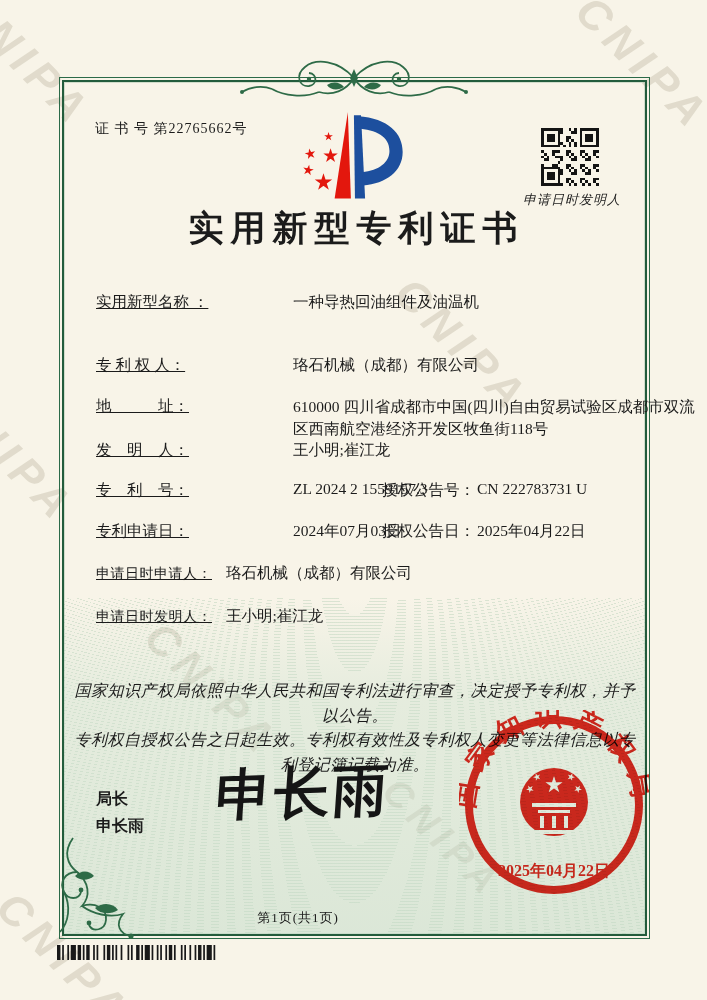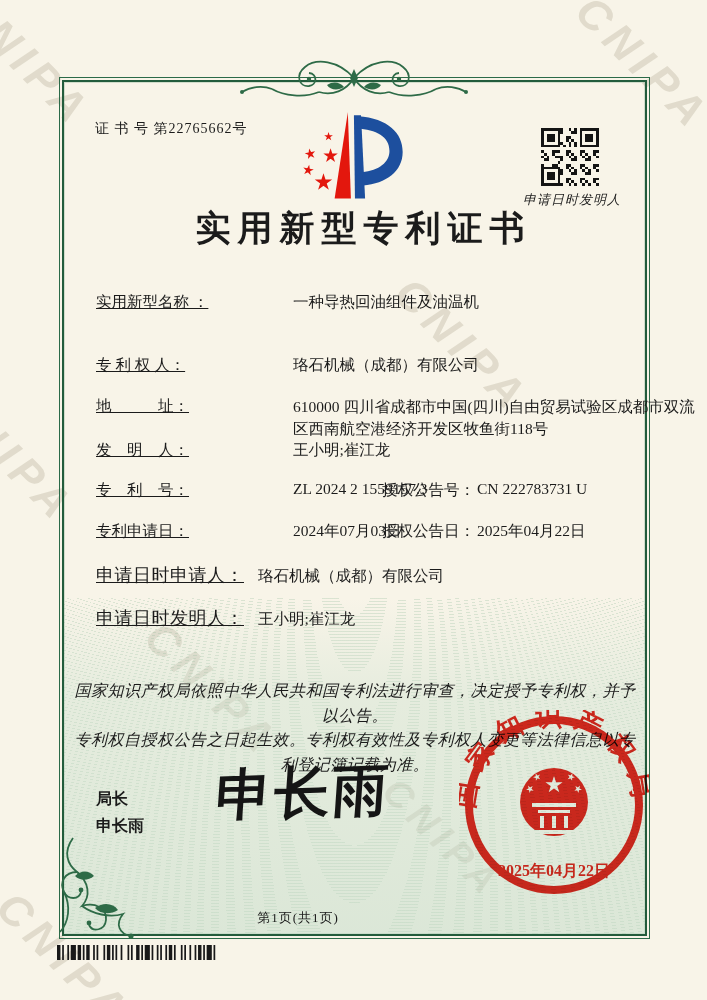--- a/index.html
+++ b/index.html
@@ -16,33 +16,33 @@
          border:1px solid #2b6a48;padding:2px;box-sizing:border-box;z-index:1;}
   .frame-inner{width:100%;height:100%;box-sizing:border-box;border:2.5px solid #235c3c;
          box-shadow:inset 0 0 0 1px rgba(110,160,128,.28);}
   .guilloche{position:absolute;left:64px;top:598px;width:581px;height:336px;z-index:1;
       background:
         linear-gradient(180deg, rgba(205,227,209,0) 0%, rgba(201,224,206,.40) 30%, rgba(193,219,200,.52) 100%),
         repeating-radial-gradient(140% 120% at 50% -60%, rgba(100,160,120,.20) 0 1px, rgba(0,0,0,0) 1px 6px);}
   .z{z-index:2;}
   
   .certno{left:95px;top:120px;font-size:14px;letter-spacing:1px;}
-  .title{left:68px;top:205px;width:591px;text-align:center;font-size:35px;font-weight:700;
+  .title{left:61px;top:205px;width:591px;text-align:center;font-size:35px;font-weight:700;
          letter-spacing:7px;}
   .qrlabel{left:512px;top:191px;width:120px;text-align:center;font-size:13px;
            font-style:italic;letter-spacing:1px;}
   
   .row{position:absolute;left:96px;font-size:15.5px;white-space:nowrap;z-index:2;}
   .lbl{display:inline-block;text-decoration:underline;}
   .val{display:inline-block;}
   .val-col{position:absolute;left:197px;top:0;}
   .col2-lbl{position:absolute;left:286px;top:0;}
   .col2-val{position:absolute;left:381px;top:0;}
   .addr-val{position:absolute;left:197px;top:0;width:414px;white-space:normal;line-height:21.5px;}
-  .small-lbl{font-size:18px;letter-spacing:0.5px;}
+  .small-lbl{font-size:14px;letter-spacing:0.5px;}
   
   .statement{left:70px;top:679px;width:570px;text-align:center;font-style:italic;
              font-size:16px;line-height:24.5px;letter-spacing:0.5px;white-space:normal;z-index:2;}
   
   .director-title{left:96px;top:789px;font-size:16px;font-weight:700;
        font-family:"Liberation Sans","DejaVu Sans",sans-serif;}
   .director-name{left:96px;top:816px;font-size:16px;font-weight:700;
        font-family:"Liberation Sans","DejaVu Sans",sans-serif;}
   .signature{left:216px;top:756px;font-size:56px;font-weight:600;color:#151515;
        letter-spacing:2px;transform:rotate(-2deg) skewX(-6deg);z-index:3;}

